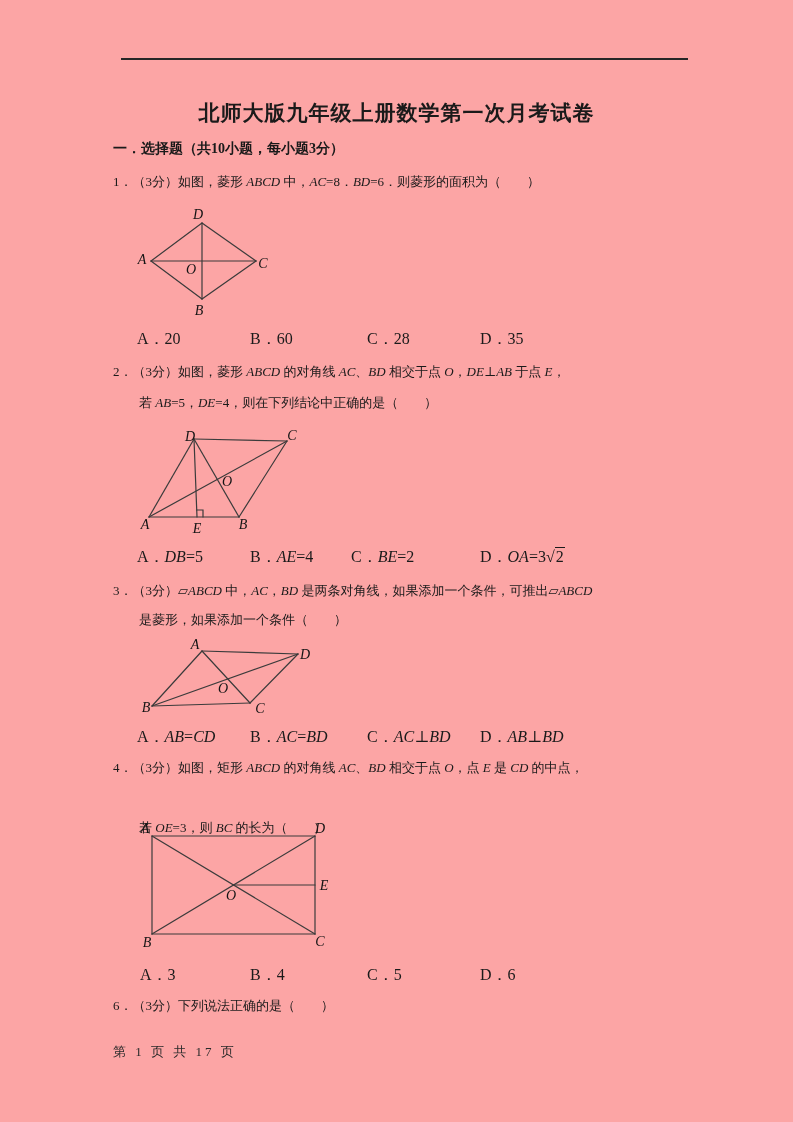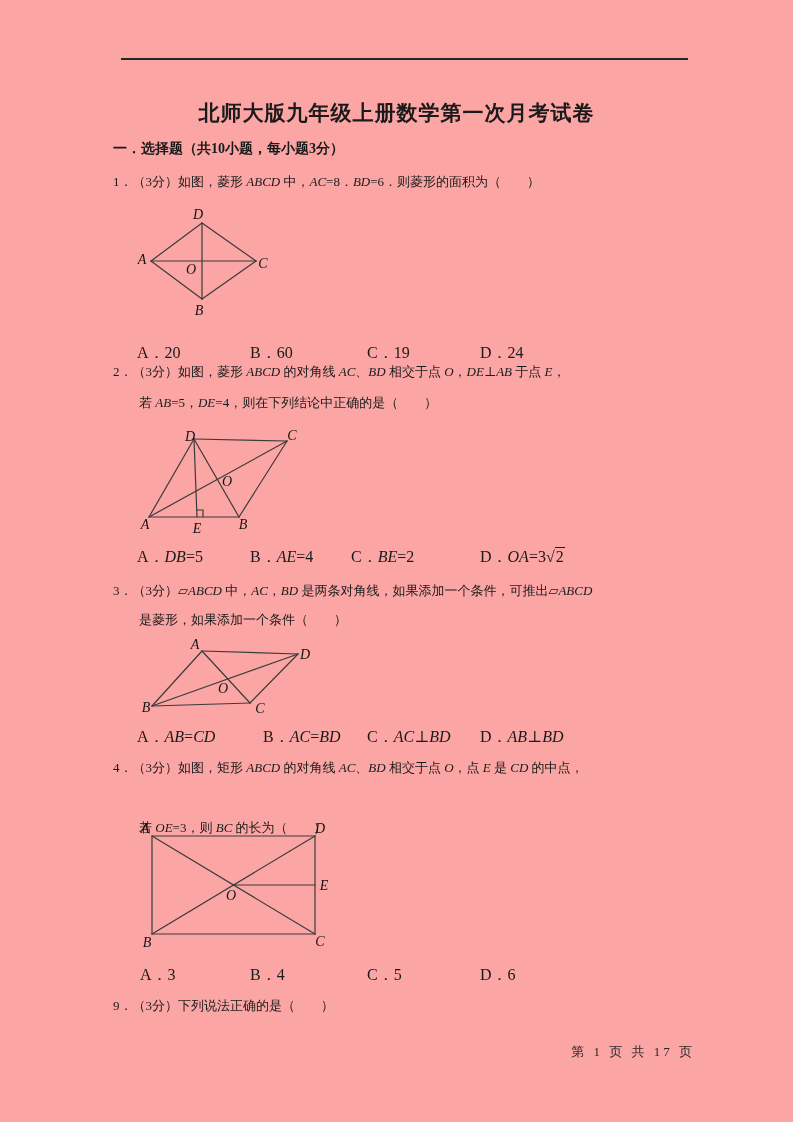--- a/index.html
+++ b/index.html
@@ -16,21 +16,21 @@
   .opts{position:absolute;left:137px;width:600px;height:22px}
   .opt{position:absolute;top:0;font-size:16px;white-space:nowrap}
   .opt .lbl{font-style:normal}
   .opt .val i{}
   i{font-style:italic}
   .rad{border-top:1.2px solid #1a1a1a;padding:0 1px}
   .figure{position:absolute}
   .figure svg{display:block;overflow:visible}
   .figure line,.figure polyline{stroke:#3b3b3b;stroke-width:1.2;fill:none;stroke-linecap:round}
   .figure text{font:italic 14px "Liberation Serif","DejaVu Serif",serif;fill:#141414;text-anchor:middle}
-  .footer{position:absolute;top:1043px;left:113px;width:582px;text-align:right;
+  .footer{position:absolute;top:1043px;left:113px;width:582px;text-align:left;
           font-size:13px;letter-spacing:3px;color:#2a2a2a}
 </style>
 </head>
 <body>
 
 <div class="page">
 
   <div class="rule"></div>
 
   <div class="title">北师大版九年级上册数学第一次月考试卷</div>
@@ -47,25 +47,25 @@
           <line x1="120" y1="58" x2="66" y2="96"></line>
           <line x1="15" y1="58" x2="120" y2="58"></line>
           <line x1="66" y1="20" x2="66" y2="96"></line>
           <text x="62" y="16">D</text>
           <text x="6" y="61">A</text>
           <text x="127" y="65">C</text>
           <text x="63" y="112">B</text>
           <text x="55" y="71">O</text>
         </svg>
       </div>
-    <div class="opts" style="top:343px">
+    <div class="opts" style="top:329px">
       <span class="opt" style="left:0px"><span class="lbl">A．</span><span class="val">20</span></span>
       <span class="opt" style="left:113px"><span class="lbl">B．</span><span class="val">60</span></span>
-      <span class="opt" style="left:230px"><span class="lbl">C．</span><span class="val">19</span></span>
-      <span class="opt" style="left:343px"><span class="lbl">D．</span><span class="val">24</span></span>
+      <span class="opt" style="left:230px"><span class="lbl">C．</span><span class="val">28</span></span>
+      <span class="opt" style="left:343px"><span class="lbl">D．</span><span class="val">35</span></span>
     </div>
   </div>
 
   <div>
     <div class="qline" style="top:362px;left:113px">2．（3分）如图，菱形 <i>ABCD</i> 的对角线 <i>AC</i>、<i>BD</i> 相交于点 <i>O</i>，<i>DE</i>⊥<i>AB</i> 于点 <i>E</i>，</div>
     <div class="qline" style="top:393px;left:139px">若 <i>AB</i>=5，<i>DE</i>=4，则在下列结论中正确的是（　　）</div>
     <div class="figure" style="left: 140px; top: 428px;">
         <svg width="165" height="112" viewBox="0 0 165 112">
           <line x1="54" y1="11" x2="147" y2="13"></line>
           <line x1="9" y1="89" x2="99" y2="89"></line>
@@ -104,21 +104,21 @@
           <line x1="12" y1="66" x2="158" y2="14"></line>
           <text x="55" y="9">A</text>
           <text x="165" y="19">D</text>
           <text x="6" y="72">B</text>
           <text x="120" y="73">C</text>
           <text x="83" y="53">O</text>
         </svg>
       </div>
     <div class="opts" style="top:727px">
       <span class="opt" style="left:0px"><span class="lbl">A．</span><span class="val"><i>AB</i>=<i>CD</i></span></span>
-      <span class="opt" style="left:126px"><span class="lbl">B．</span><span class="val"><i>AC</i>=<i>BD</i></span></span>
+      <span class="opt" style="left:113px"><span class="lbl">B．</span><span class="val"><i>AC</i>=<i>BD</i></span></span>
       <span class="opt" style="left:230px"><span class="lbl">C．</span><span class="val"><i>AC</i>⊥<i>BD</i></span></span>
       <span class="opt" style="left:343px"><span class="lbl">D．</span><span class="val"><i>AB</i>⊥<i>BD</i></span></span>
     </div>
   </div>
 
   <div>
     <div class="qline" style="top:758px;left:113px">4．（3分）如图，矩形 <i>ABCD</i> 的对角线 <i>AC</i>、<i>BD</i> 相交于点 <i>O</i>，点 <i>E</i> 是 <i>CD</i> 的中点，</div>
     <div class="qline" style="top:818px;left:139px">若 <i>OE</i>=3，则 <i>BC</i> 的长为（　　）</div>
     <div class="figure" style="left: 140px; top: 820px;">
         <svg width="195" height="132" viewBox="0 0 195 132">
@@ -139,18 +139,18 @@
       </div>
     <div class="opts" style="top:965px">
       <span class="opt" style="left:3px"><span class="lbl">A．</span><span class="val">3</span></span>
       <span class="opt" style="left:113px"><span class="lbl">B．</span><span class="val">4</span></span>
       <span class="opt" style="left:230px"><span class="lbl">C．</span><span class="val">5</span></span>
       <span class="opt" style="left:343px"><span class="lbl">D．</span><span class="val">6</span></span>
     </div>
   </div>
 
   <div>
-    <div class="qline" style="top:996px;left:113px">9．（3分）下列说法正确的是（　　）</div>
+    <div class="qline" style="top:996px;left:113px">6．（3分）下列说法正确的是（　　）</div>
   </div>
 
   <div class="footer">第 1 页 共 17 页</div>
 
 </div>
 
 </body></html>

